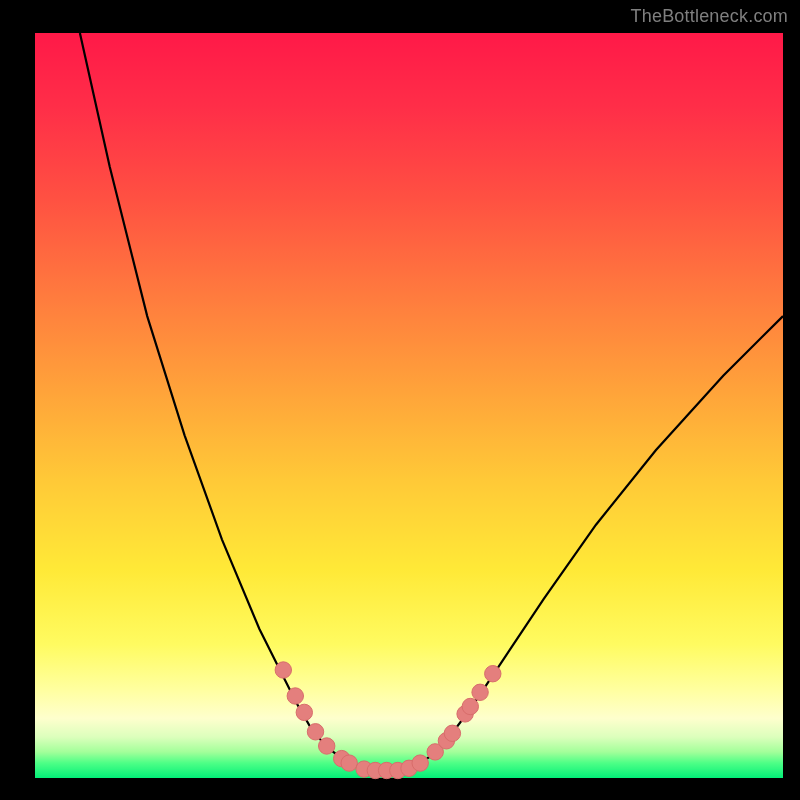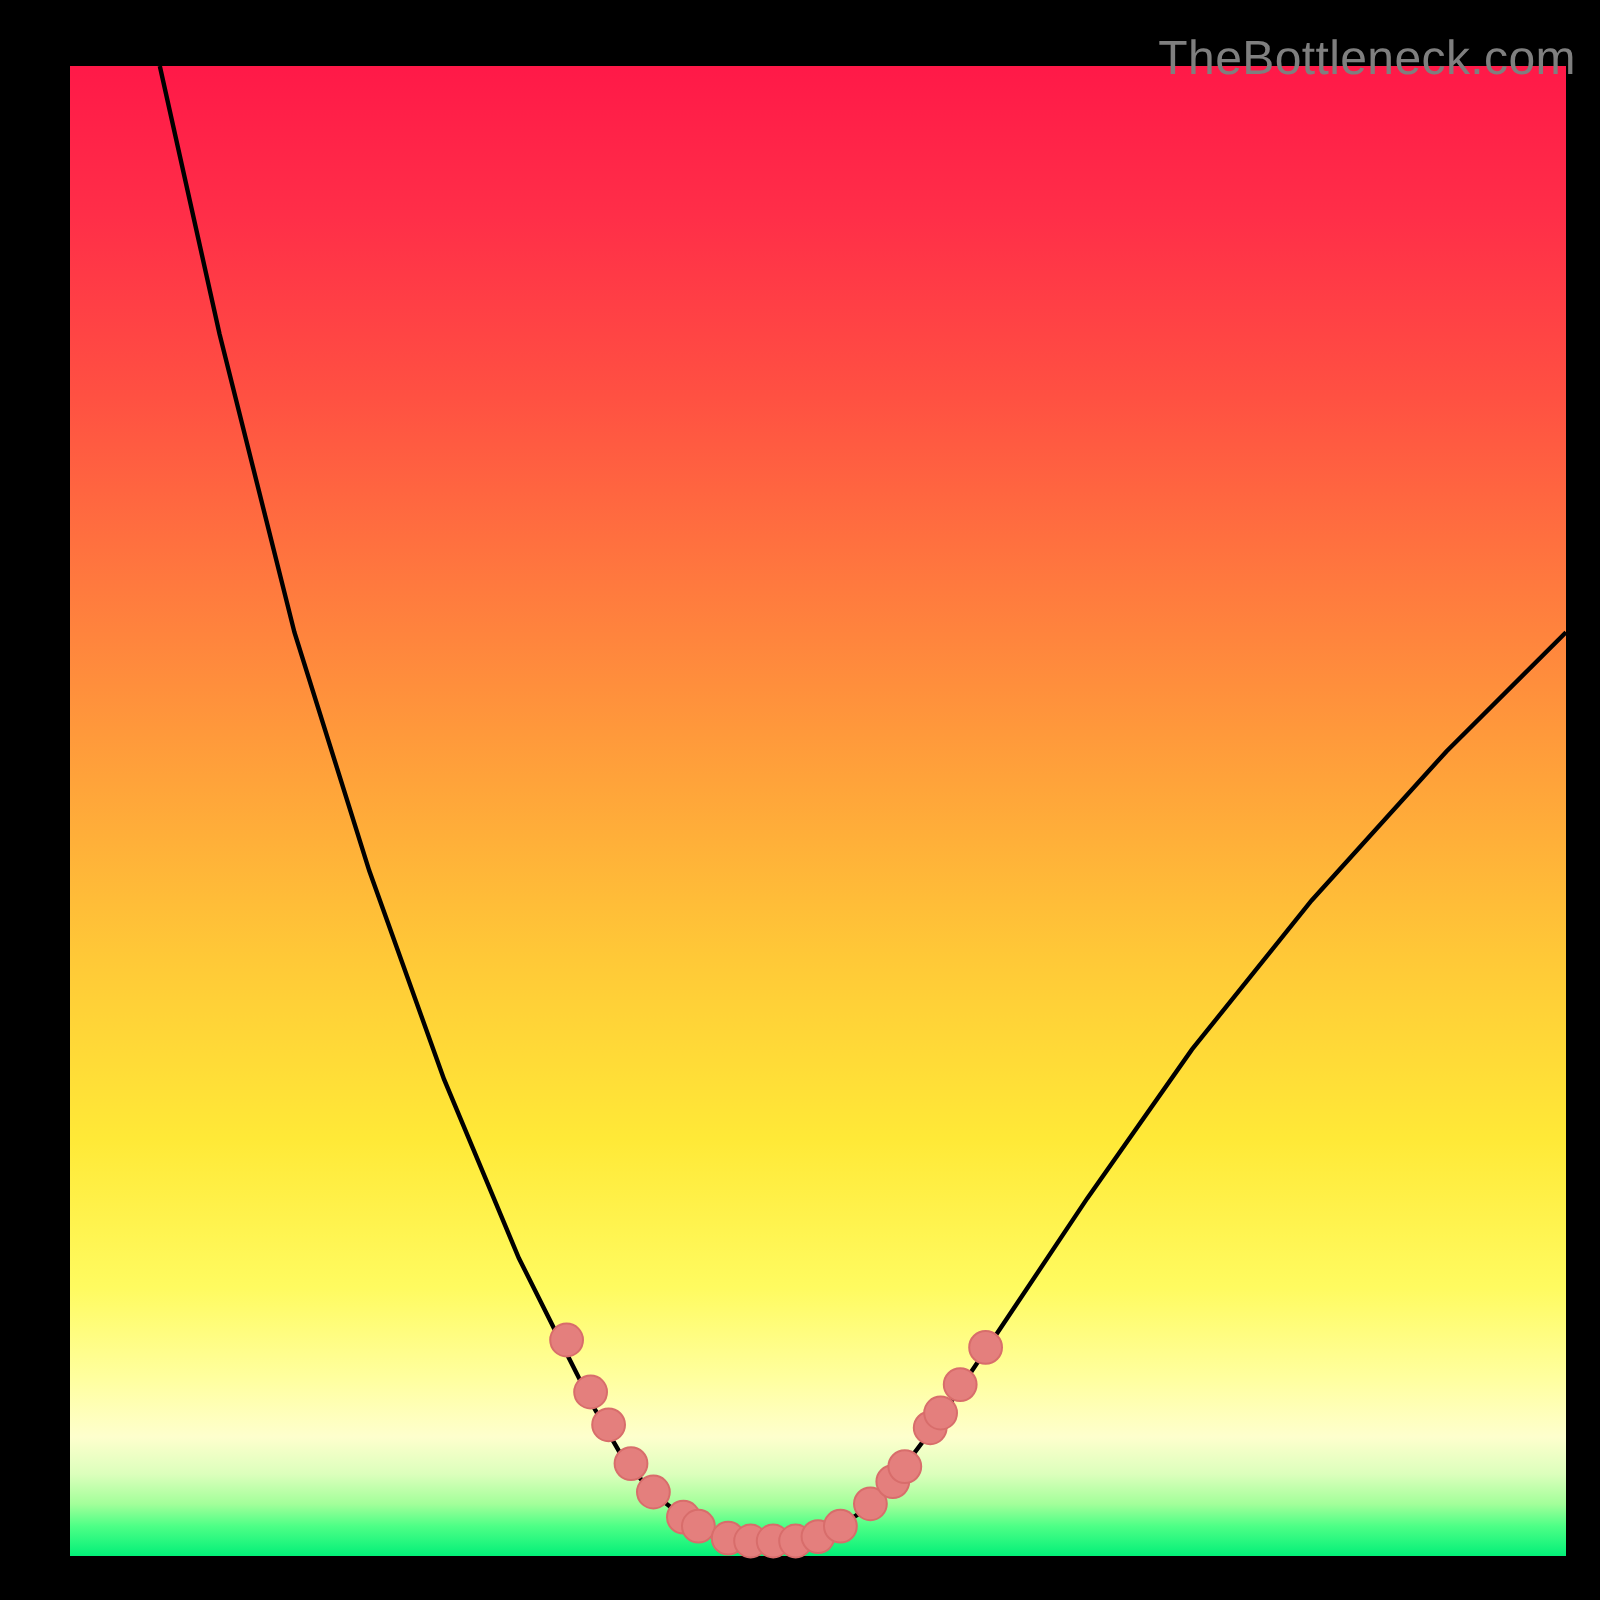--- a/index.html
+++ b/index.html
@@ -12,24 +12,24 @@
     background: #000;
   }
   .frame {
     position: relative;
     width: 800px;
     height: 800px;
     background: #000;
   }
   .watermark {
     position: absolute;
-    top: 16px;
+    top: 6px;
     right: 12px;
     color: #7f7f7f;
-    font-size: 24px;
+    font-size: 18px;
     font-weight: 500;
     letter-spacing: 0.2px;
     z-index: 5;
   }
   .plot-area {
     position: absolute;
     left: 35px;
     top: 33px;
     width: 748px;
     height: 745px;

